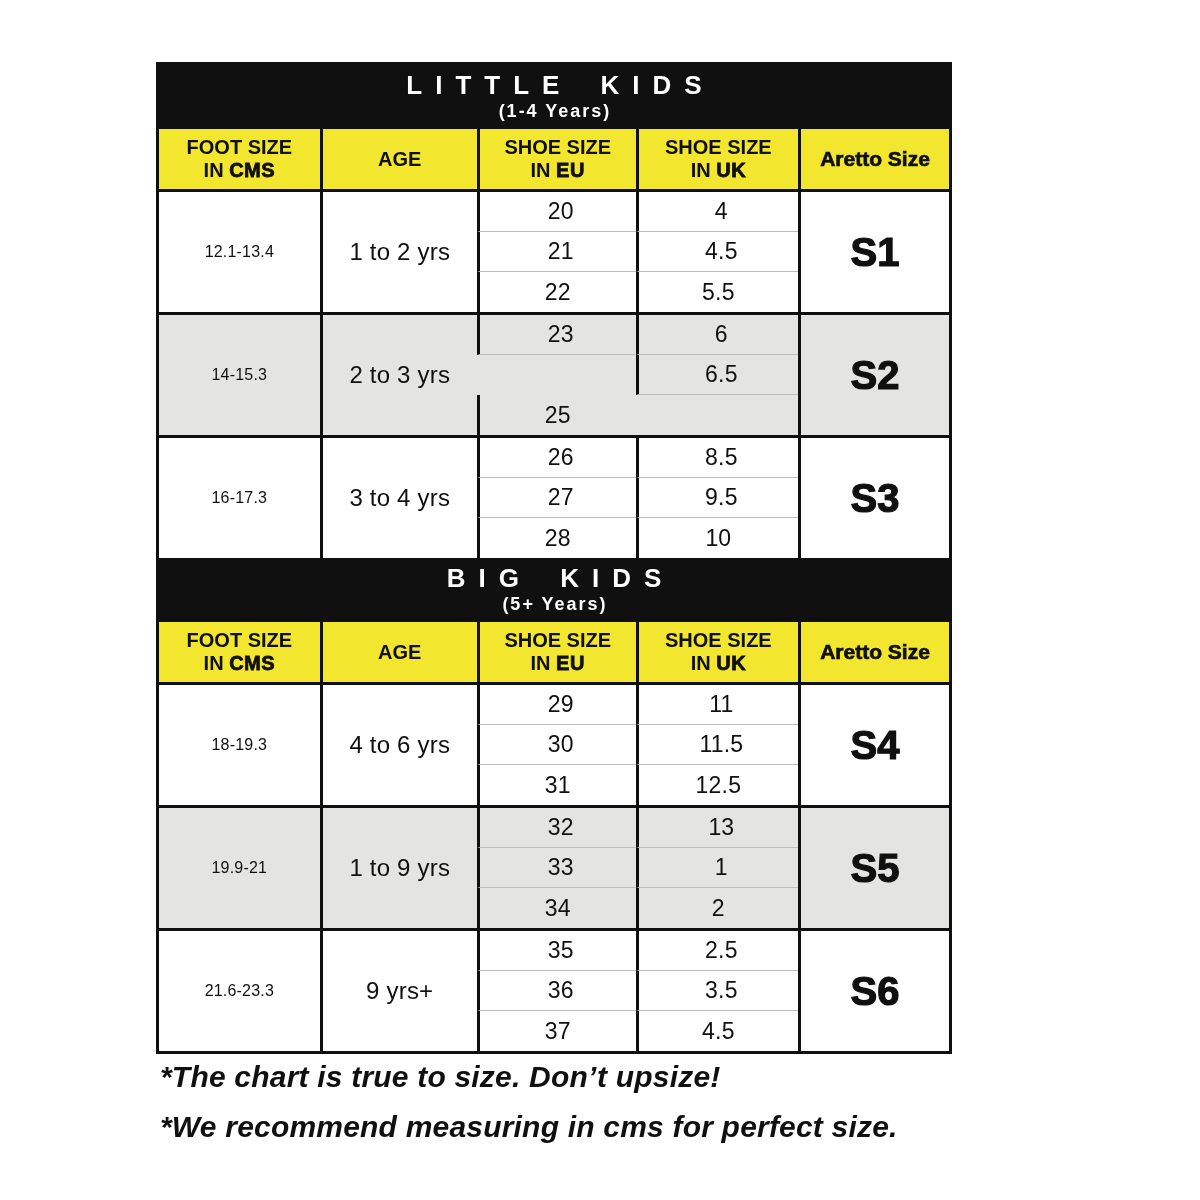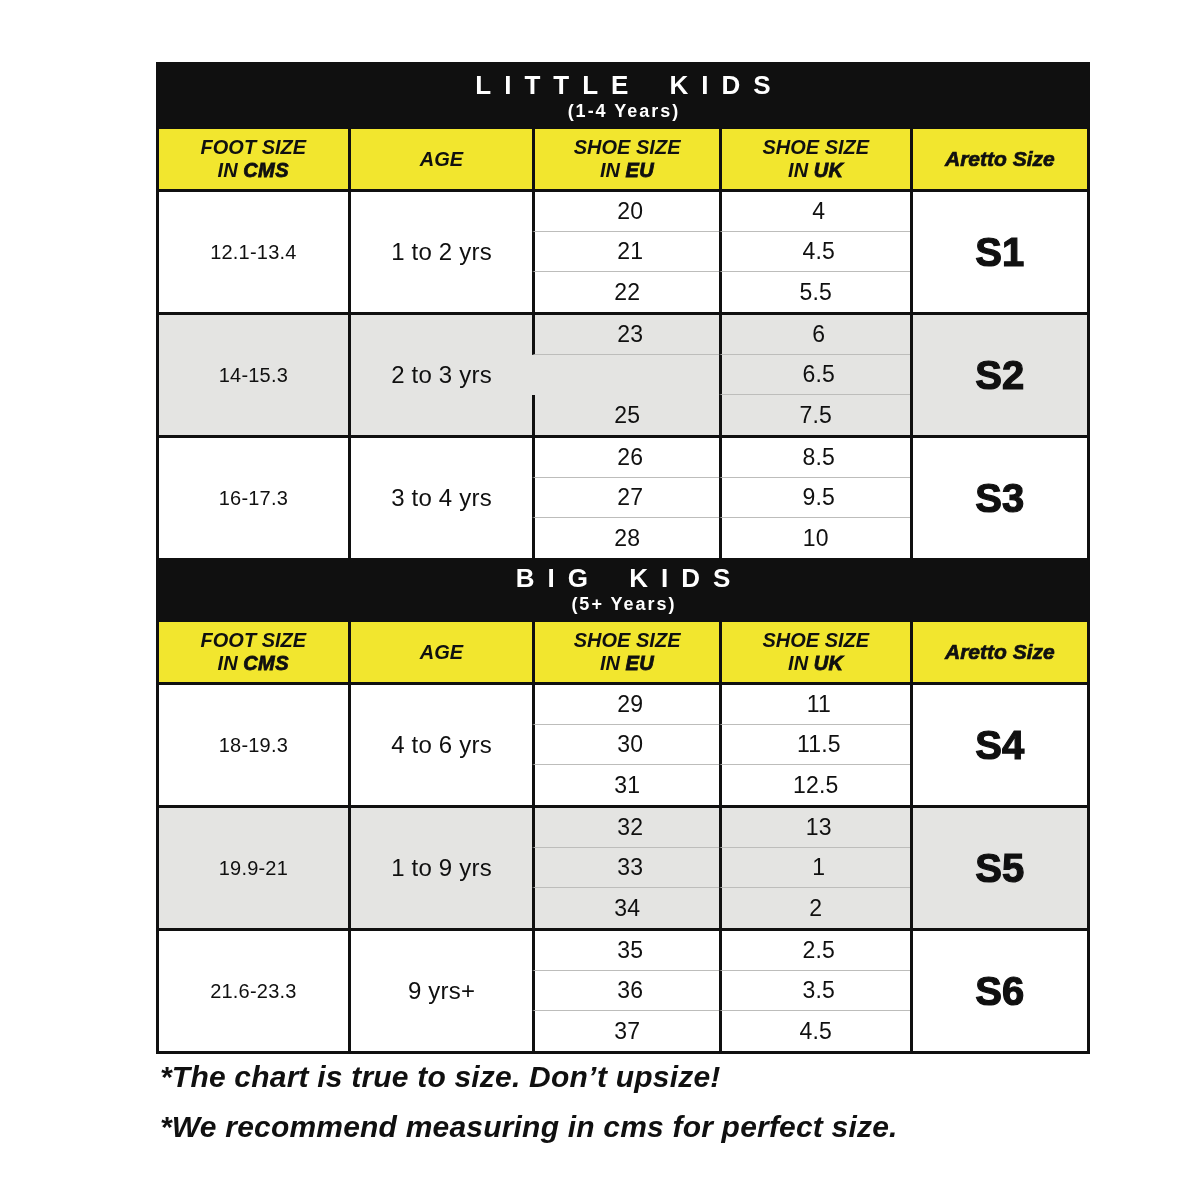--- a/index.html
+++ b/index.html
@@ -10,21 +10,21 @@
   }
   html,body{margin:0;padding:0;}
   body{
     width:1200px;height:1200px;background:#ffffff;
     font-family:"Liberation Sans","DejaVu Sans",sans-serif;
     color:var(--ink);
   }
   .canvas{position:relative;width:1200px;height:1200px;background:#fff;overflow:hidden;}
 
   .size-table{
-    position:absolute;left:156px;top:62px;width:934px;
+    position:absolute;left:156px;top:62px;width:796px;
     box-sizing:border-box;border:3px solid var(--ink);
     background:#a21caf;
   }
 
   
   .banner{
     background:var(--ink);color:#fff;text-align:center;
     height:64px;display:flex;flex-direction:column;justify-content:center;
   }
   .banner-title{
@@ -38,21 +38,20 @@
   
   .grid-cols{
     display:grid;
     grid-template-columns:20.34% 19.89% 20.11% 20.56% auto;
   }
 
   
   .header-row{
     background:var(--yellow);
     border-bottom:3px solid var(--ink);
-    font-style:italic;
   }
   .header-cell{
     height:60px;box-sizing:border-box;
     display:flex;flex-direction:column;align-items:center;justify-content:center;
     text-align:center;font-size:20px;font-weight:700;line-height:1.15;
   }
   .header-cell + .header-cell{border-left:3px solid var(--ink);}
   .hvy{-webkit-text-stroke:0.8px var(--ink);letter-spacing:0.5px;}
   .aretto-head{font-size:21px;-webkit-text-stroke:0.7px var(--ink);}
 
@@ -61,21 +60,21 @@
     height:120px;
     grid-template-rows:repeat(3,1fr);
     background:#fff;
   }
   .group.shaded{background:var(--shade);}
   .group + .group{border-top:3px solid var(--ink);}
   .cell{
     display:flex;align-items:center;justify-content:center;
     box-sizing:border-box;font-size:23px;letter-spacing:0.2px;
   }
-  .c1{grid-column:1;grid-row:1/4;font-size:20px;}
+  .c1{grid-column:1;grid-row:1/4;font-size:16px;}
   .c2{grid-column:2;grid-row:1/4;font-size:24px;border-left:3px solid var(--ink);}
   .c3{grid-column:3;border-left:3px solid var(--ink);}
   .c4{grid-column:4;border-left:3px solid var(--ink);}
   .c5{grid-column:5;grid-row:1/4;border-left:3px solid var(--ink);
       font-size:40px;font-weight:700;-webkit-text-stroke:1.2px var(--ink);}
   .r1{grid-row:1;}
   .r2{grid-row:2;text-align:right;}
   .r3{grid-row:3;}
   .r1.sub,.r2.sub{border-bottom:1.5px solid var(--subline);padding-left:6px;}
 
@@ -131,21 +130,20 @@
       <div class="cell c5">S1</div>
     </div>
 
     <div class="grid-cols group shaded">
       <div class="cell c1">14-15.3</div>
       <div class="cell c2">2 to 3 yrs</div>
       <div class="cell c3 r1 sub">23</div>
       <div class="cell c3 r3">25</div>
       <div class="cell c4 r1 sub">6</div>
       <div class="cell c4 r2 sub">6.5</div>
-      <div class="cell c4 r3">7.5</div>
       <div class="cell c5">S2</div>
     </div>
 
     <div class="grid-cols group">
       <div class="cell c1">16-17.3</div>
       <div class="cell c2">3 to 4 yrs</div>
       <div class="cell c3 r1 sub">26</div>
       <div class="cell c3 r2 sub">27</div>
       <div class="cell c3 r3">28</div>
       <div class="cell c4 r1 sub">8.5</div>

